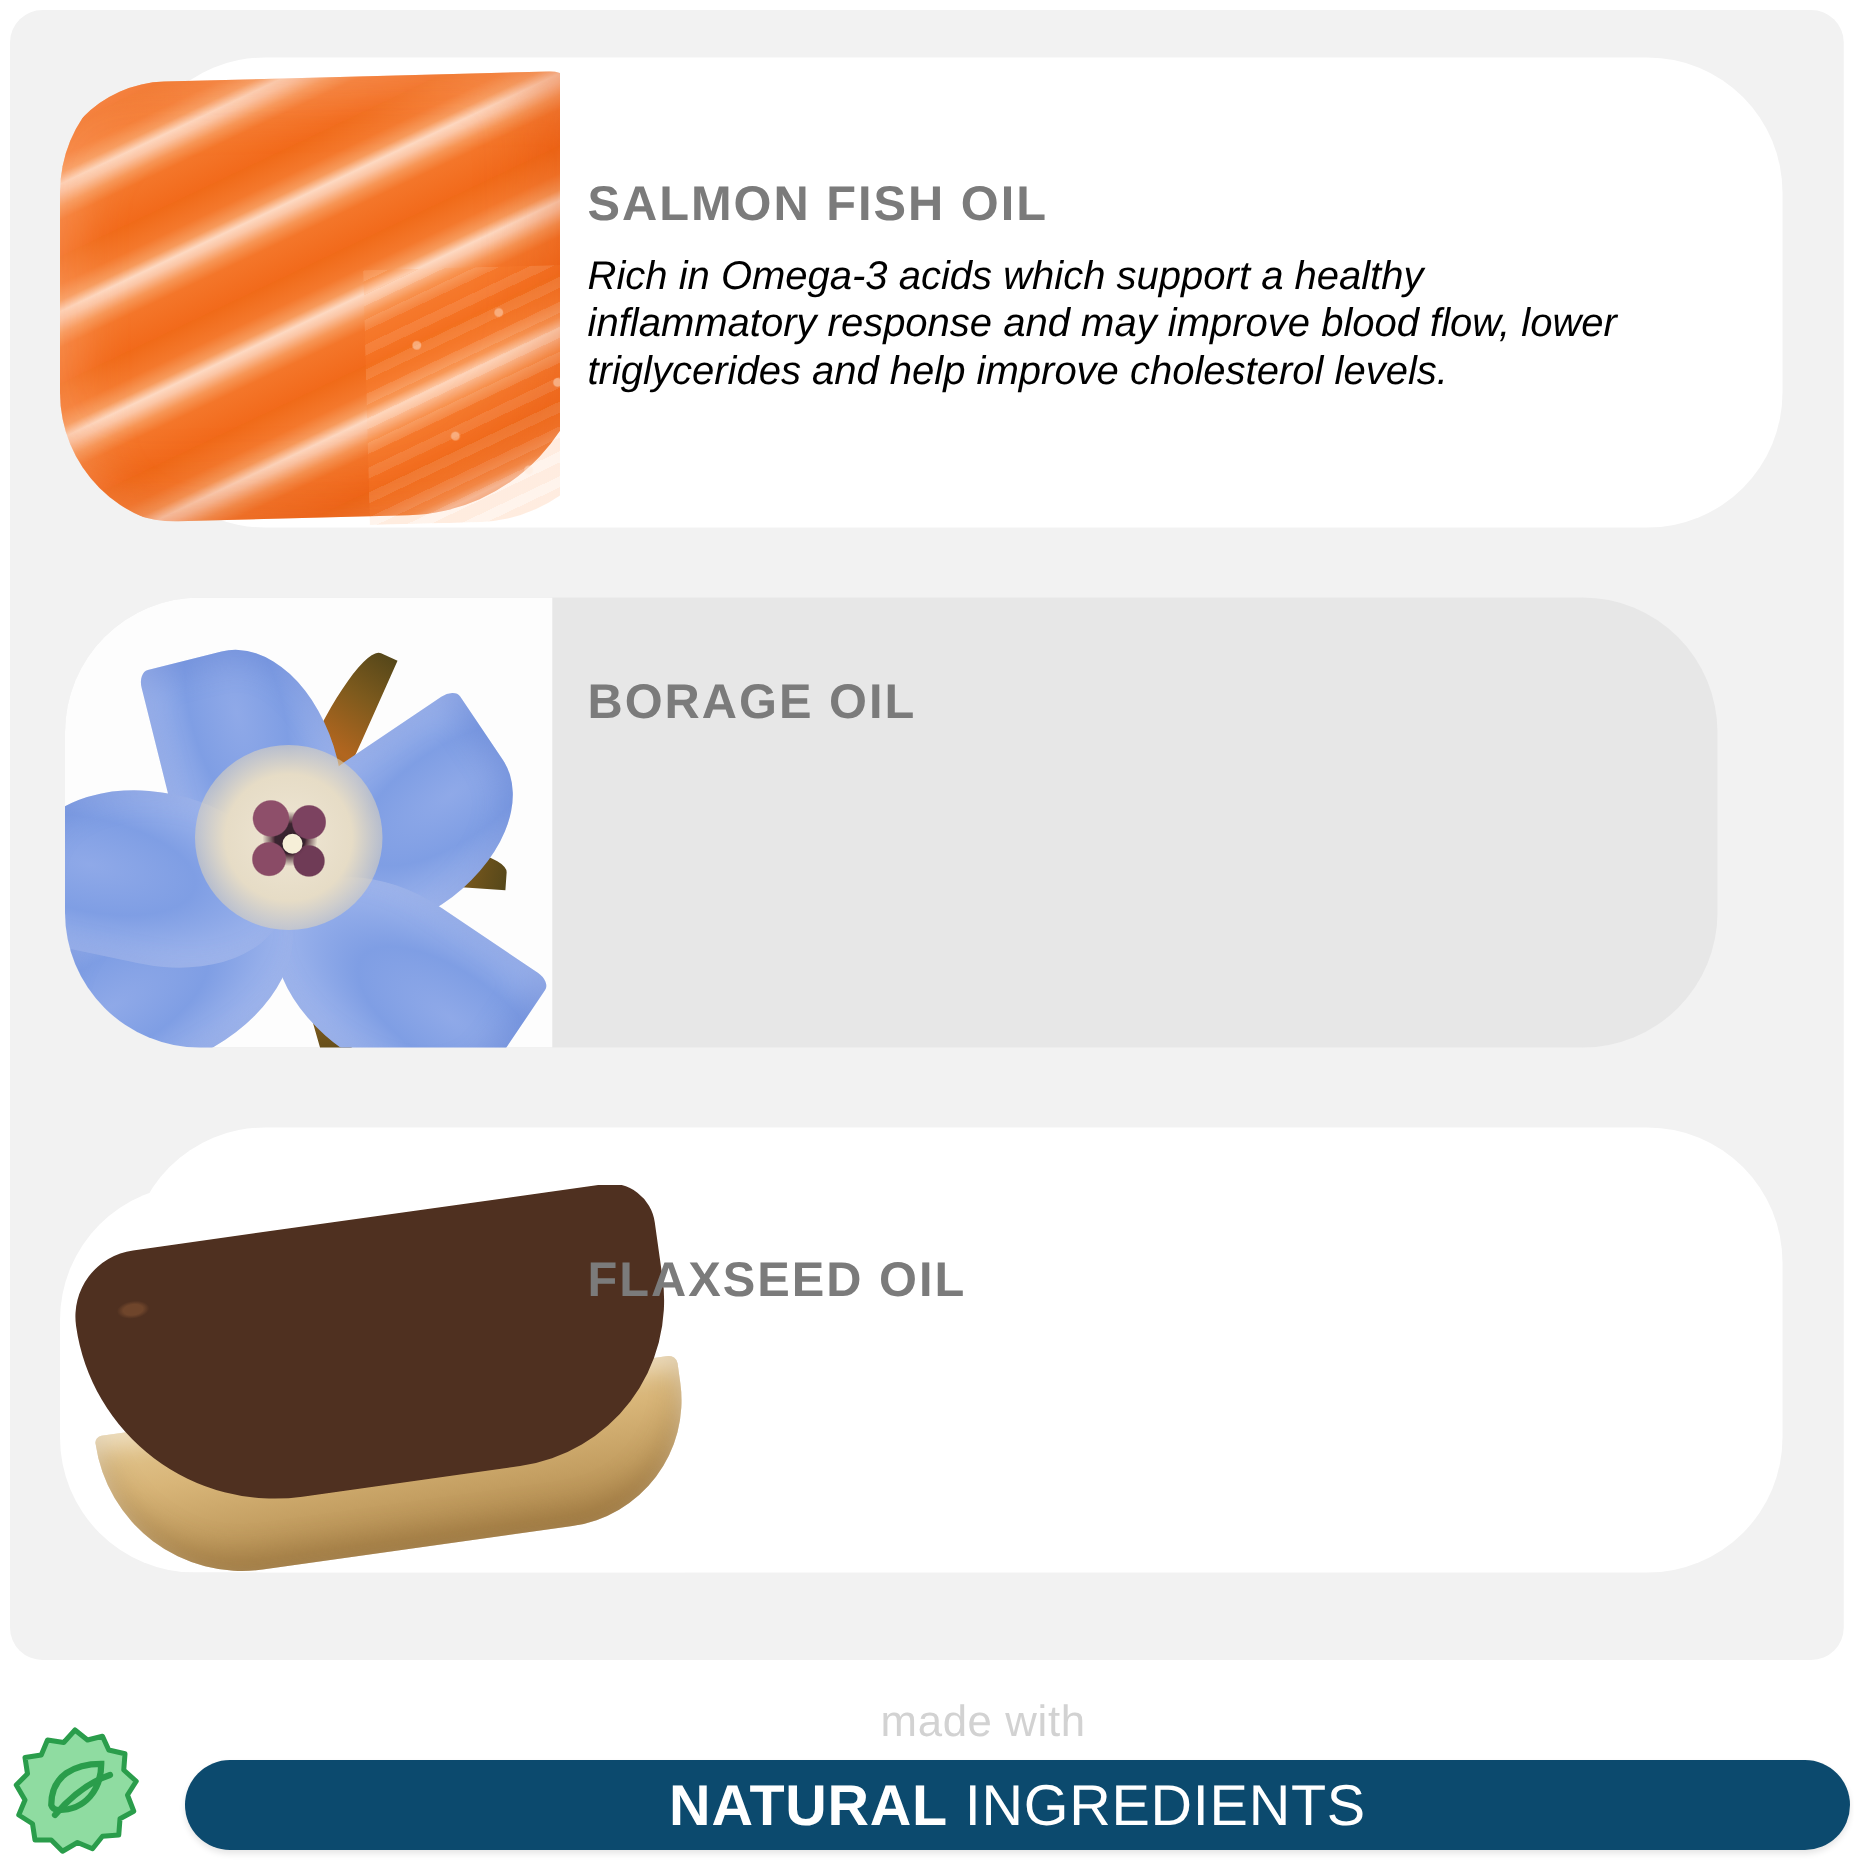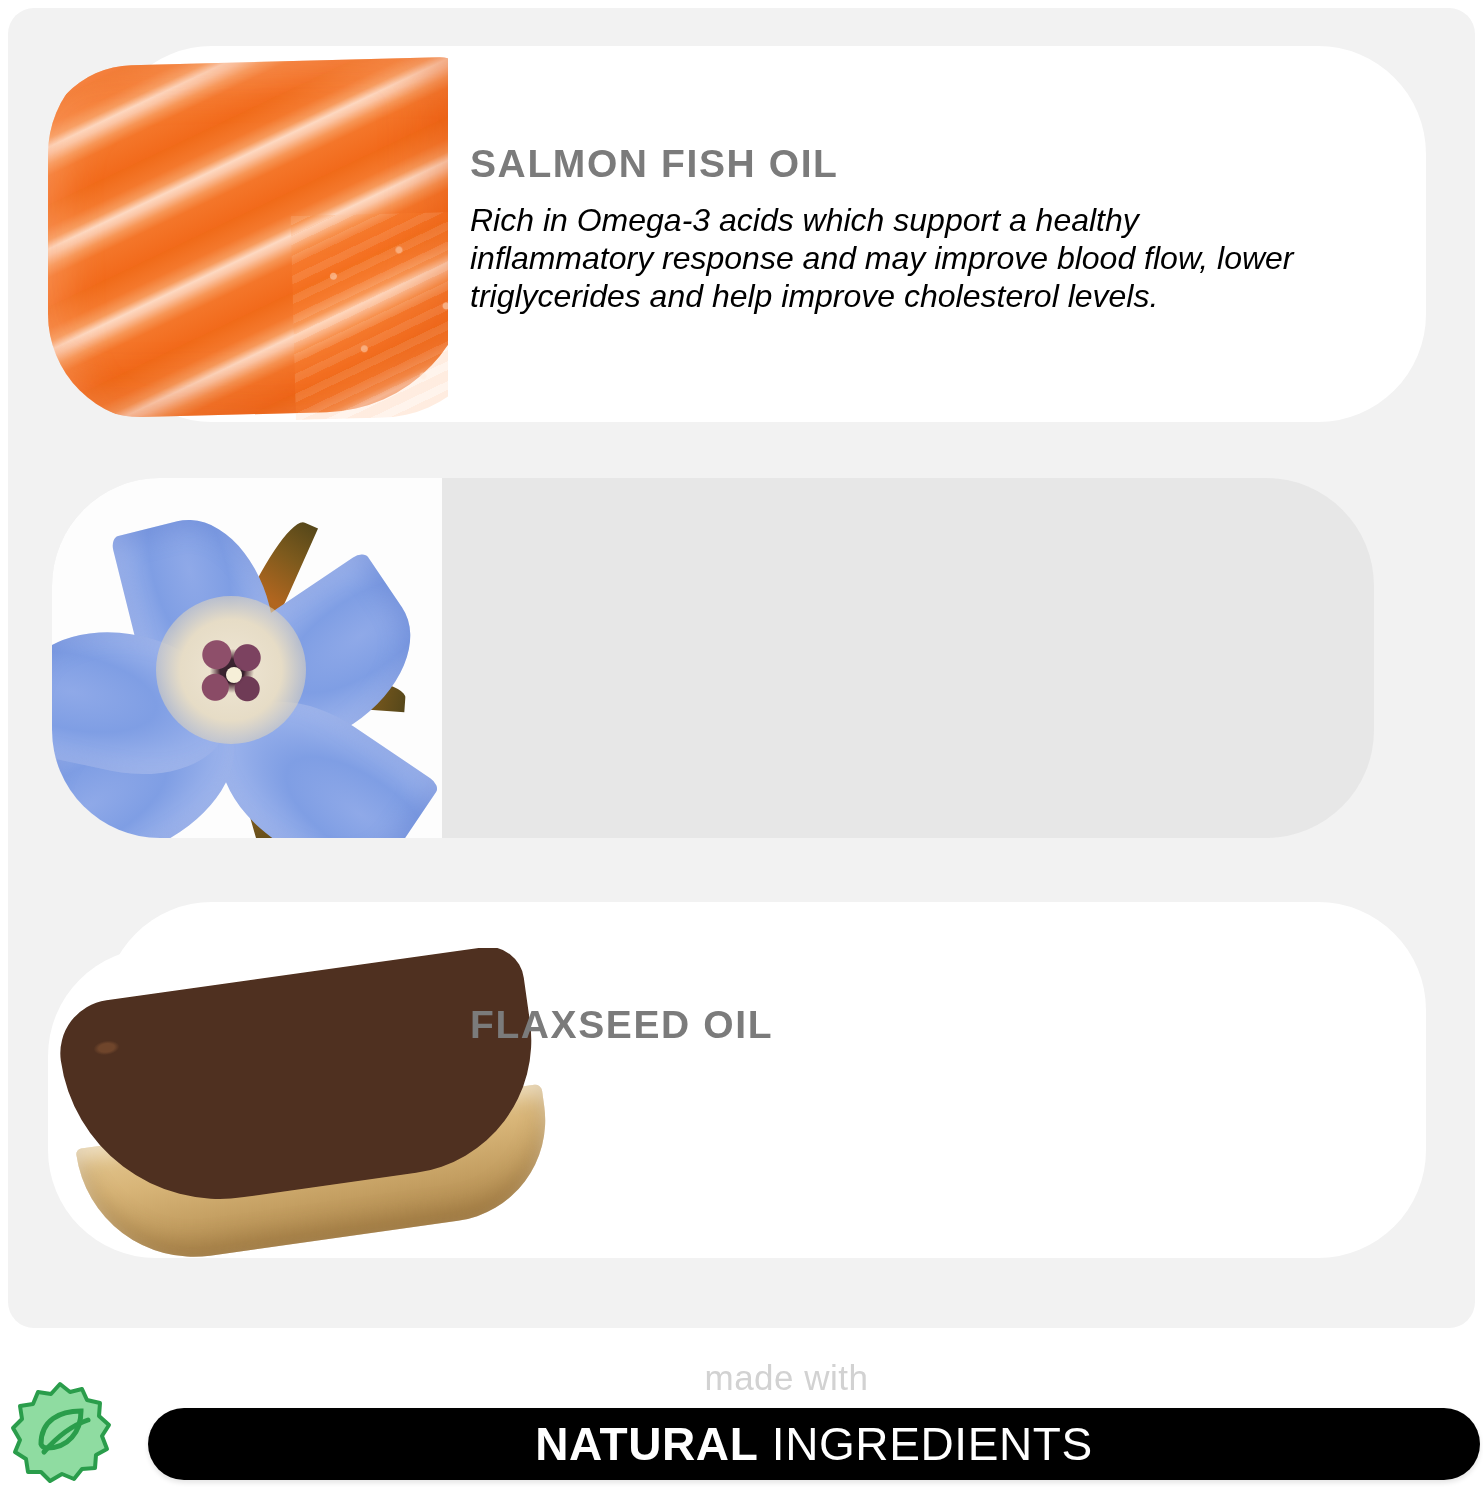--- a/index.html
+++ b/index.html
@@ -221,21 +221,21 @@
     text-align: center;
     font-size: 35px;
     color: #d2d2d2;
     letter-spacing: .5px;
     padding-left: 45px;
   }
   .banner {
     position: absolute;
     left: 148px; top: 1408px;
     width: 1332px; height: 72px;
-    background: #000000;
+    background: #0c4a6e;
     border-radius: 36px;
     display: flex;
     align-items: center;
     justify-content: center;
     box-shadow: 0 3px 5px rgba(0,0,0,.10);
   }
   .banner-text {
     font-size: 46px;
     color: #ffffff;
     letter-spacing: .6px;
@@ -278,20 +278,21 @@
     <div class="petal p2"></div>
     <div class="petal p3"></div>
     <div class="petal p4"></div>
     <div class="petal p5"></div>
     <div class="fuzz"></div>
     <div class="core"></div>
   </div>
 </div>
 
 <div class="txt txt-borage">
+  <p class="head">BORAGE OIL</p>
 </div>
 
 <div class="card card-white card-flax"></div>
 
 <div class="imgwell img-flax">
   <div class="flax-wrap">
     <div class="scoop"></div>
     <div class="seeds"></div>
   </div>
 </div>

